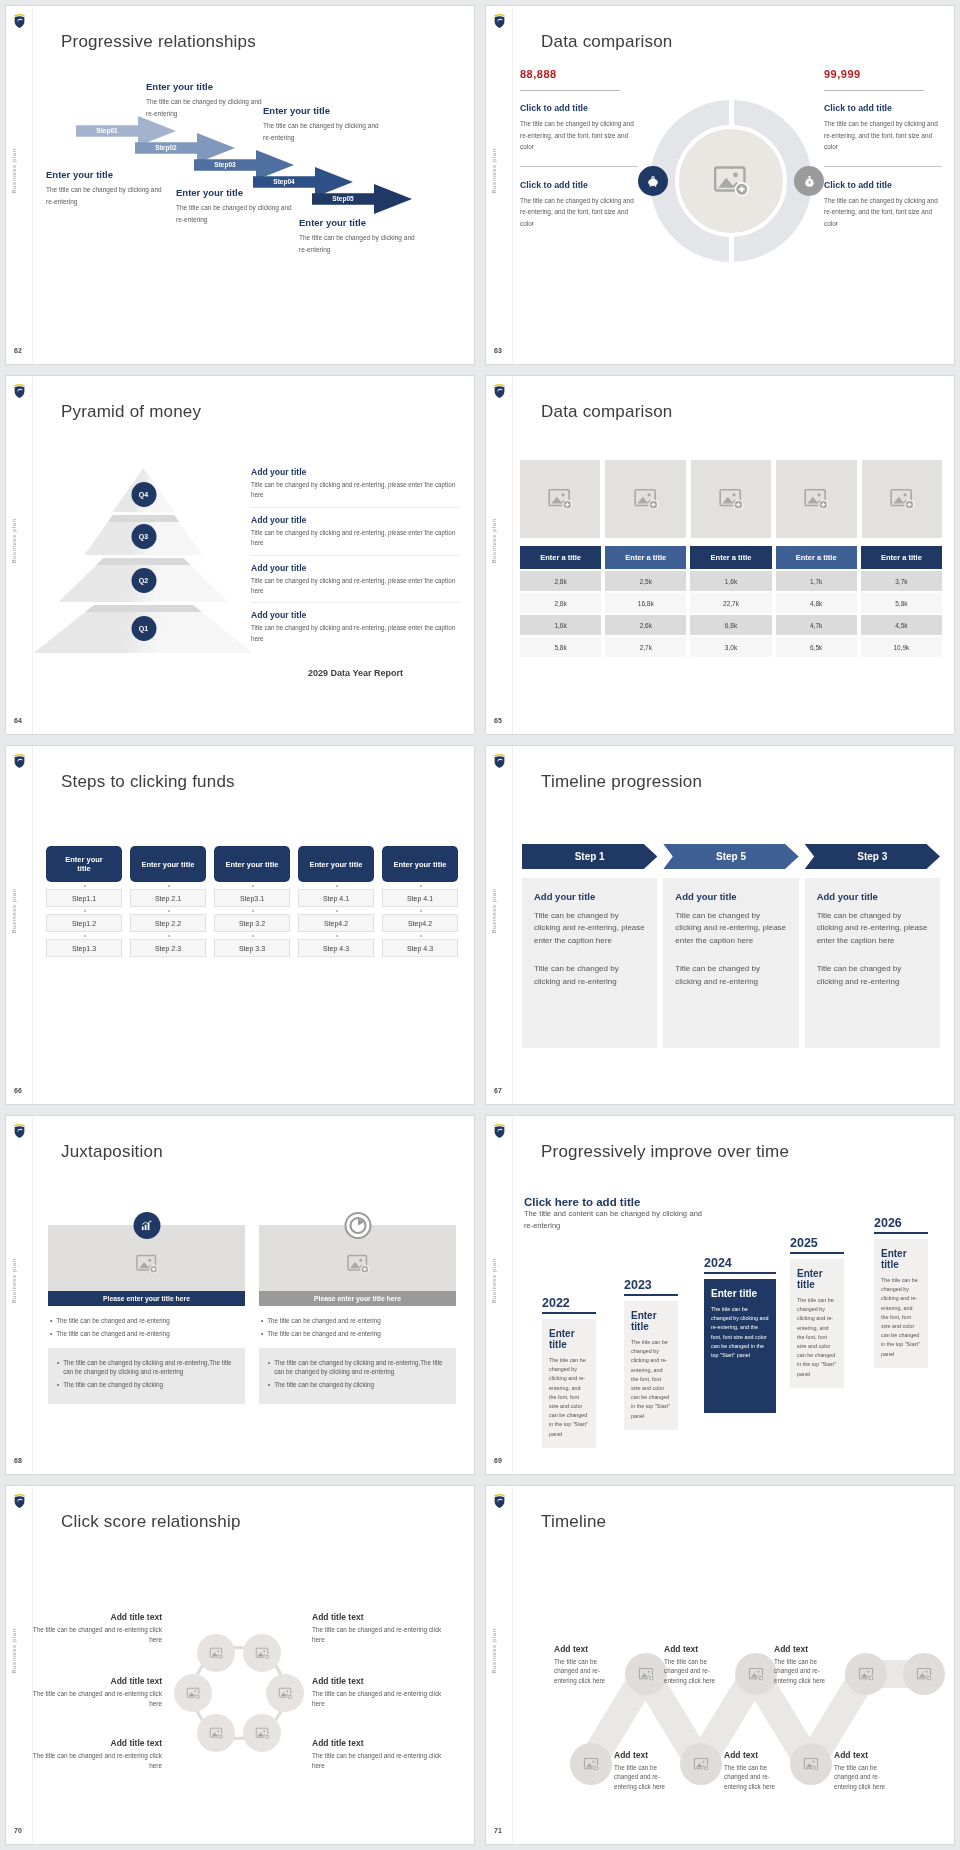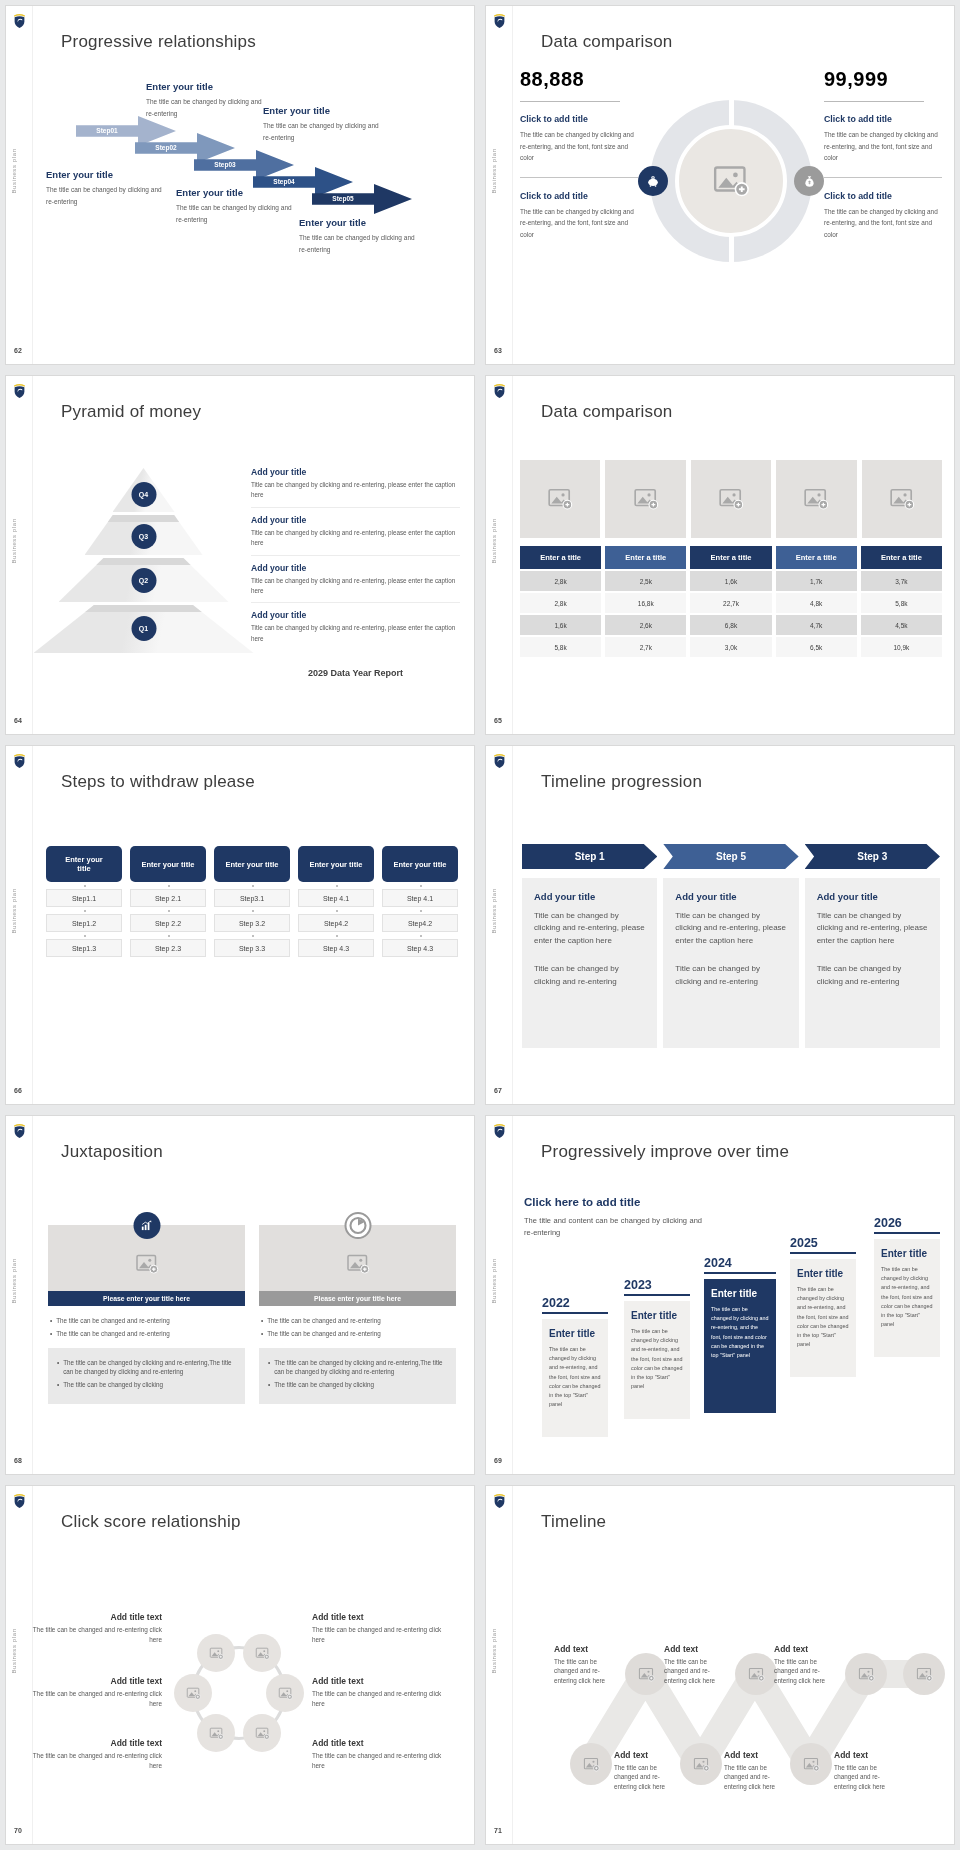--- a/index.html
+++ b/index.html
@@ -28,21 +28,21 @@
   .s62 .tb p{font-size:6.5px;color:#595959;line-height:1.8}
   .s62 .tb:nth-of-type(1){left:105px;top:10px}
   .s62 .tb:nth-of-type(2){left:222px;top:34px}
   .s62 .tb:nth-of-type(3){left:5px;top:98px}
   .s62 .tb:nth-of-type(4){left:135px;top:116px}
   .s62 .tb:nth-of-type(5){left:258px;top:146px}
 
   
   .s63 .drow{position:absolute;left:34px;top:62px;right:12px;display:flex;gap:8px}
   .s63 .dcol{width:118px;flex:none}
-  .s63 .dval{font-size:20px;font-weight:bold;color:#000000;letter-spacing:.5px}
+  .s63 .dval{font-size:11px;font-weight:bold;color:#b91c1c;letter-spacing:.5px}
   .s63 .dline{width:100px;border-top:1px solid #b9b9b9;margin:10px 0 12px}
   .s63 .dblk h5{font-size:8.8px;font-weight:bold;color:#1f3864;margin-bottom:5px}
   .s63 .dblk p{font-size:6.4px;color:#595959;line-height:1.8}
   .s63 .dblk + .dblk{border-top:1px solid #c4c4c4;margin-top:13px;padding-top:13px}
   .s63 .dwrap{flex:1;display:flex;justify-content:center;align-items:flex-start;padding-top:32px}
   .s63 .donut{position:relative;width:162px;height:162px;border-radius:50%;background:#e3e5e9}
   .s63 .donut::before{content:"";position:absolute;left:50%;top:0;bottom:0;width:5px;margin-left:-2.5px;background:#fff}
   .s63 .dinner{position:absolute;left:50%;top:50%;transform:translate(-50%,-50%);width:104px;height:104px;border-radius:50%;background:#eae7e3;border:4px solid #fff;display:flex;align-items:center;justify-content:center}
   .s63 .dinner .iph{width:38px;height:38px}
   .s63 .sico{position:absolute;top:50%;transform:translateY(-50%);width:30px;height:30px;border-radius:50%;display:flex;align-items:center;justify-content:center}
@@ -112,24 +112,24 @@
   .s68 .jban{height:15px;display:flex;align-items:center;justify-content:center;color:#fff;font-size:6.8px;font-weight:bold}
   .s68 .jp1 .jban{background:#1f3864}
   .s68 .jp2 .jban{background:#9a9a9a}
   .s68 .jlist{padding:7px 2px 6px}
   .s68 .jlist2{background:#e9e9e9;padding:7px 9px;min-height:56px;box-sizing:border-box}
   .s68 .bl{display:flex;gap:4px;margin:3px 0;font-size:6.3px;color:#555;line-height:1.55}
   .s68 .bl .dot{flex:none}
 
   
   .s69 .intro{position:absolute;left:38px;top:80px;width:178px}
-  .s69 .intro h4{font-size:11.5px;font-weight:bold;color:#1f3864;margin-bottom:7px}
+  .s69 .intro h4{font-size:11.5px;font-weight:bold;color:#1f3864;}
   .s69 .intro p{font-size:7.5px;color:#555;line-height:1.65;text-align:justify}
   .s69 .ystage{position:absolute;left:38px;right:8px;top:86px;bottom:12px}
-  .s69 .yr{position:absolute;width:66px}
+  .s69 .yr{position:absolute;width:54px}
   .s69 .yr h3{font-size:12.5px;font-weight:bold;color:#1f3864;border-bottom:2.5px solid #1f3864;padding-bottom:2px;margin-bottom:5px}
   .s69 .ypanel{background:#f1f0ee;padding:9px 7px;min-height:118px;box-sizing:border-box}
   .s69 .ypanel h5{font-size:10px;font-weight:bold;color:#1f3864;margin-bottom:6px}
   .s69 .ypanel p{font-size:5.4px;color:#555;line-height:1.7}
   .s69 .yr:nth-of-type(1){left:18px;top:94px}
   .s69 .yr:nth-of-type(2){left:100px;top:76px}
   .s69 .yr:nth-of-type(3){left:180px;top:54px;width:72px}
   .s69 .yr:nth-of-type(4){left:266px;top:34px}
   .s69 .yr:nth-of-type(5){left:350px;top:14px}
   .s69 .yr:nth-of-type(3) .ypanel{background:#1f3864;min-height:134px}
@@ -475,21 +475,21 @@
 
   <div class="card s66">
     <span class="logo"><svg viewBox="0 0 20 26" width="13" height="17">
           <path d="M1.5 5.2 Q10 .8 18.5 5.2 L18 7.2 Q10 3.2 2 7.2 Z" fill="#e9c431"></path>
           <path d="M2.5 8 Q10 4.6 17.5 8 L17.5 15 Q17.5 21 10 24.6 Q2.5 21 2.5 15 Z" fill="#1f3864"></path>
           <path d="M14.2 11.2 Q10.5 9 8 11.5 Q6 13.8 7.8 16.2 Q7 13.6 9.4 12.2 Q11.8 10.8 14.2 13 Z" fill="#ffffff"></path>
         </svg></span>
     <span class="vline"></span>
     <span class="vtext">Business plan</span>
     <span class="pnum">66</span>
-    <h2 class="stitle">Steps to withdraw please</h2>
+    <h2 class="stitle">Steps to clicking funds</h2>
     <div class="cols">
 
     <div class="col">
           <div class="hdr">Enter your title</div>
           <div>
 
           <div class="sbox">Step1.1</div>
             <div class="sbox">Step1.2</div>
             <div class="sbox">Step1.3</div>
           </div>

